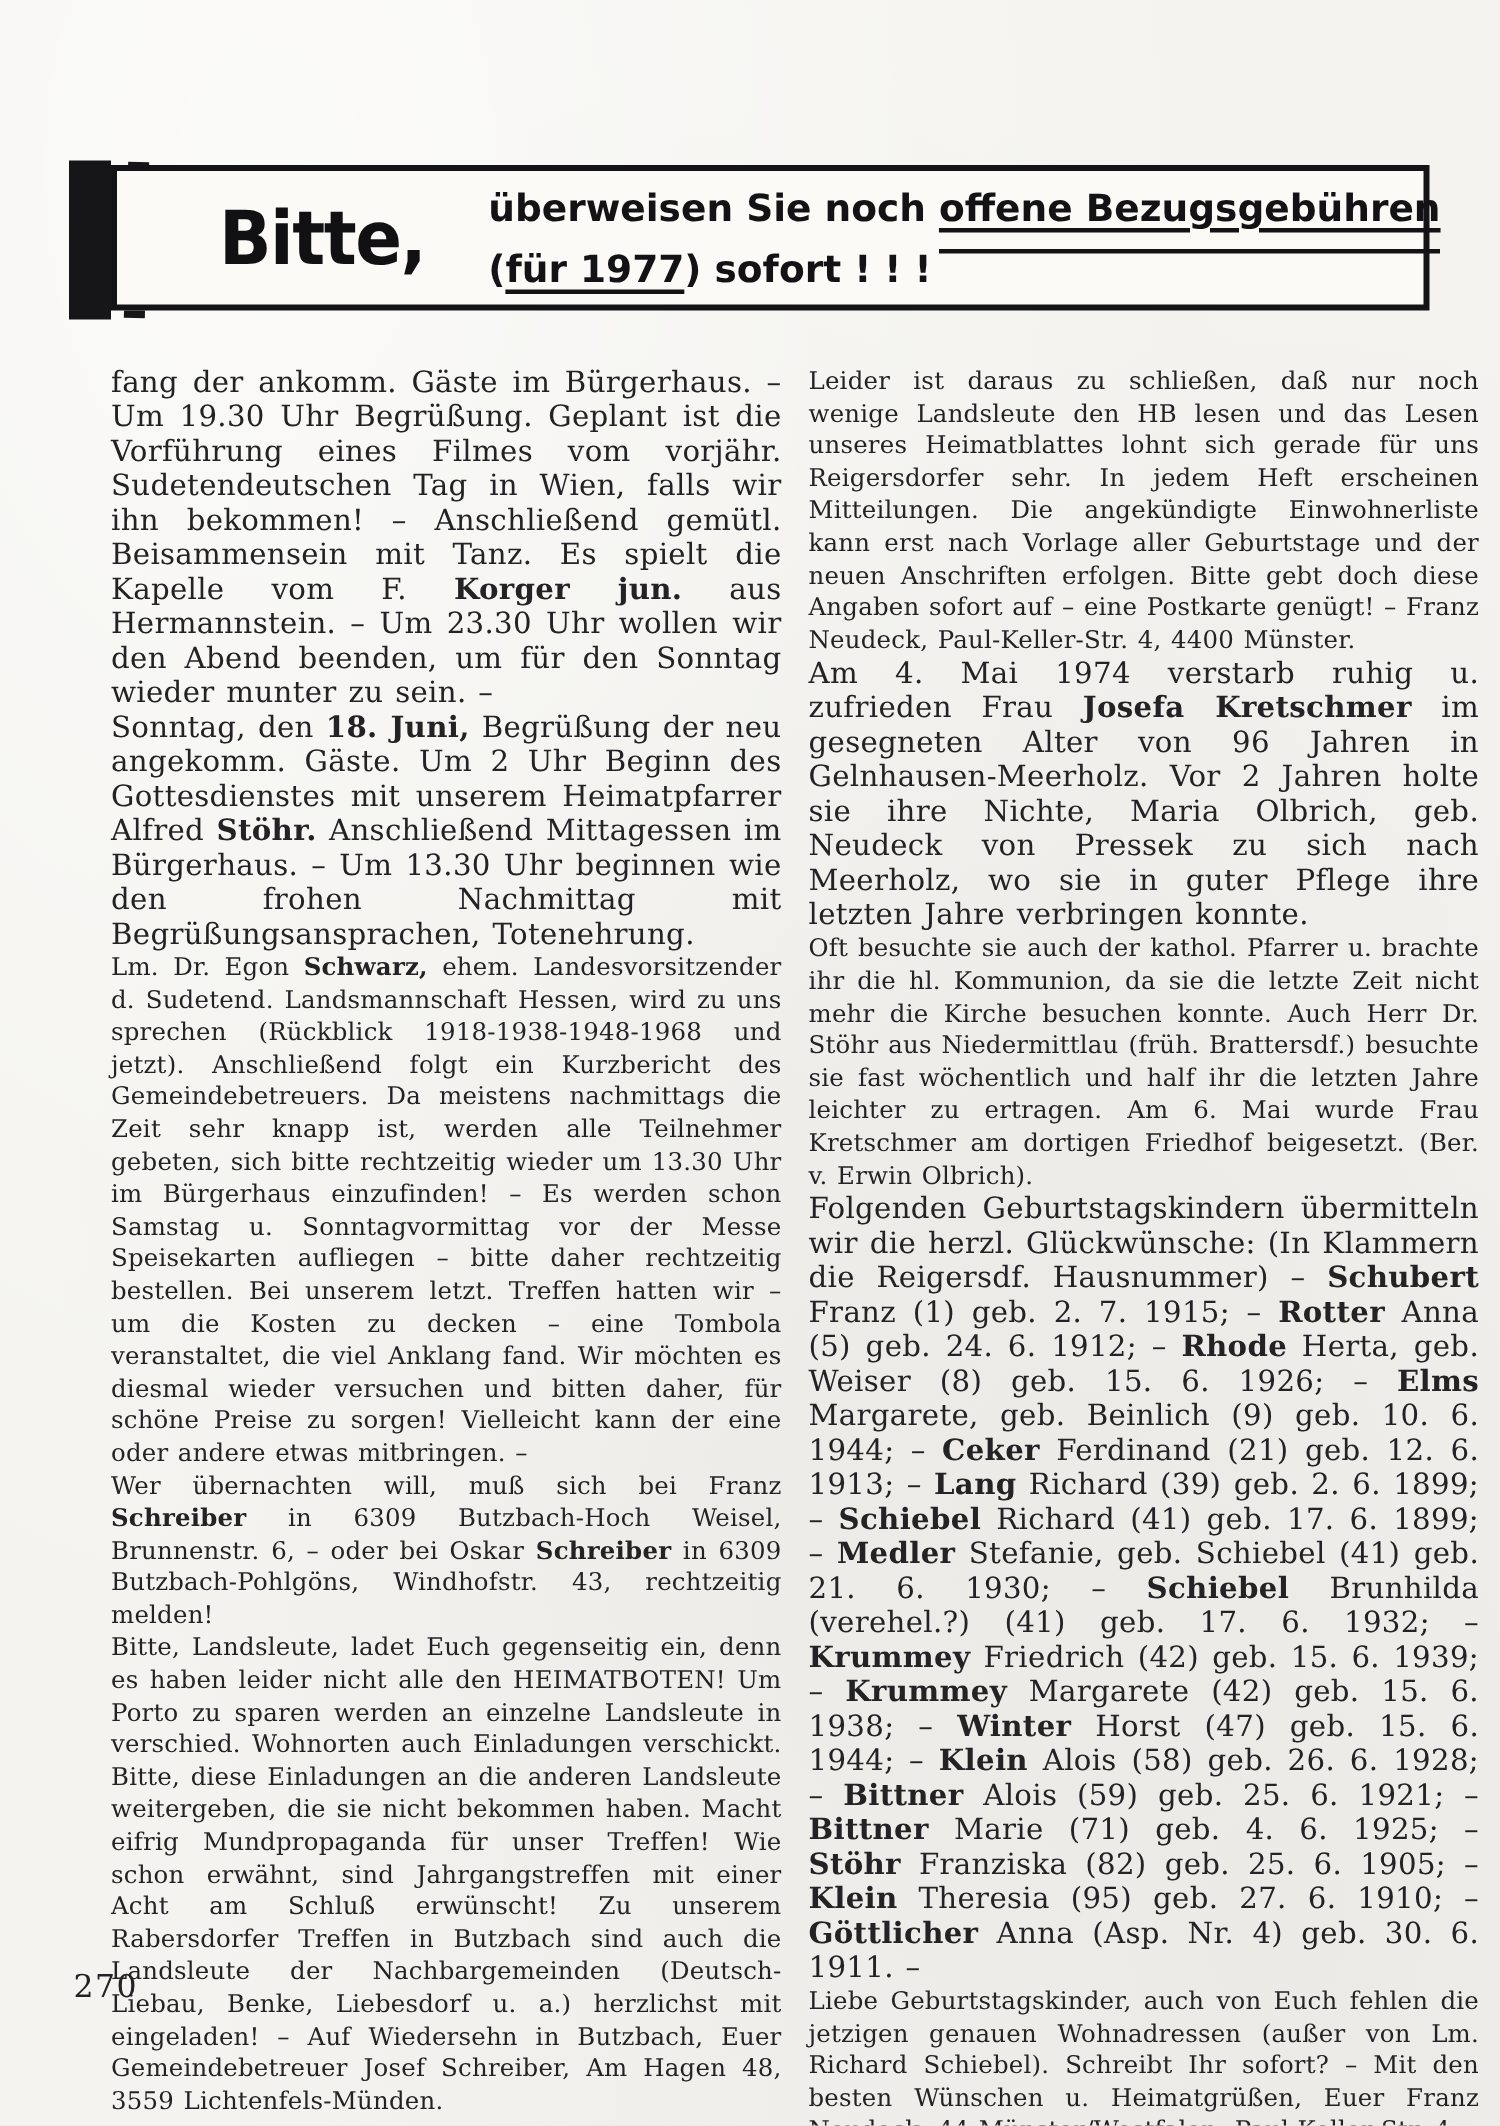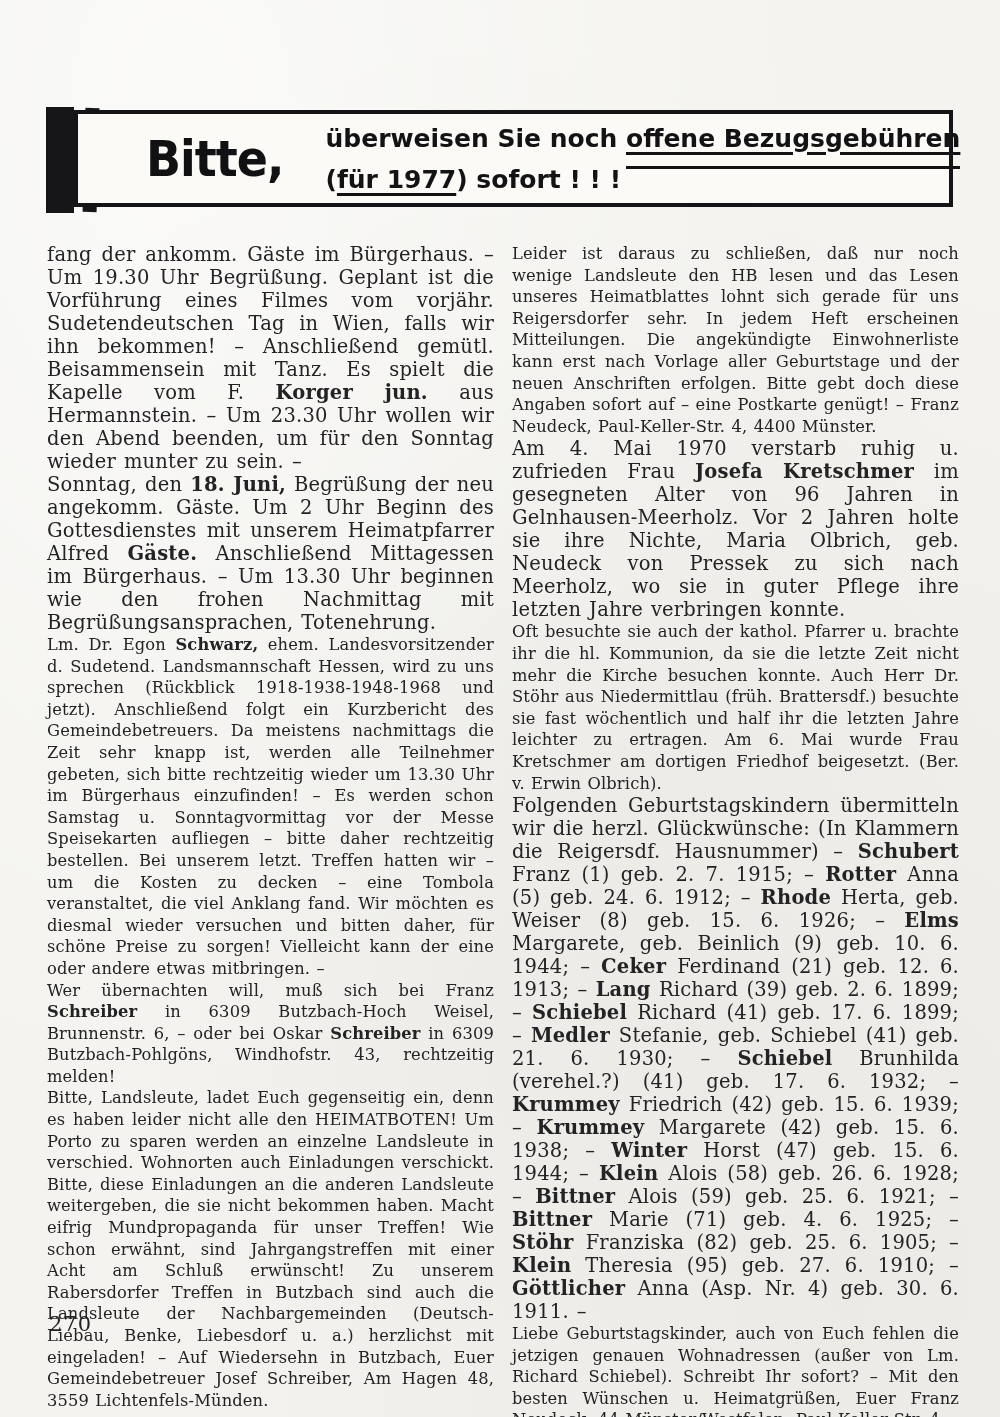--- a/index.html
+++ b/index.html
@@ -66,20 +66,21 @@
     border-bottom: 3px solid #131315;
     padding-bottom: 13px;
   }
 
   
   .col {
     position: absolute;
     top: 243px;
     width: 447px;
     text-align: justify;
+    margin-left: 27px;
   }
   .col-left  { left: 47px; }
   .col-right { left: 512px; }
 
   .col p { margin: 0; }
   .para-large {
     font-size: 19.5px;
     line-height: 23px;
     letter-spacing: 0.2px;
     word-spacing: 1.5px;
@@ -112,29 +113,29 @@
       <span class="banner-big">Bitte,</span>
       <div class="banner-lines">
         <div><span>überweisen Sie noch </span><span class="u u2">offene Bezugsgebühren</span></div>
         <div><span>(</span><span class="u">für 1977</span><span>) sofort ! ! !</span></div>
       </div>
     </div>
   </div>
 
   <div class="col col-left">
       <p class="para-large"><span>fang der ankomm. Gäste im Bürgerhaus. – Um 19.30 Uhr Begrüßung. Geplant ist die Vorführung eines Filmes vom vorjähr. Sudetendeutschen Tag in Wien, falls wir ihn bekommen! – Anschließend gemütl. Beisammensein mit Tanz. Es spielt die Kapelle vom F. </span><span class="b">Korger jun.</span><span> aus Hermannstein. – Um 23.30 Uhr wollen wir den Abend beenden, um für den Sonntag wieder munter zu sein. –</span></p>
-      <p class="para-large"><span>Sonntag, den </span><span class="b">18. Juni,</span><span> Begrüßung der neu angekomm. Gäste. Um 2 Uhr Beginn des Gottesdienstes mit unserem Heimatpfarrer Alfred </span><span class="b">Gäste.</span><span> Anschließend Mittagessen im Bürgerhaus. – Um 13.30 Uhr beginnen wie den frohen Nachmittag mit Begrüßungsansprachen, Totenehrung.</span></p>
+      <p class="para-large"><span>Sonntag, den </span><span class="b">18. Juni,</span><span> Begrüßung der neu angekomm. Gäste. Um 2 Uhr Beginn des Gottesdienstes mit unserem Heimatpfarrer Alfred </span><span class="b">Stöhr.</span><span> Anschließend Mittagessen im Bürgerhaus. – Um 13.30 Uhr beginnen wie den frohen Nachmittag mit Begrüßungsansprachen, Totenehrung.</span></p>
       <p class="para-small"><span>Lm. Dr. Egon </span><span class="b">Schwarz,</span><span> ehem. Landesvorsitzender d. Sudetend. Landsmannschaft Hessen, wird zu uns sprechen (Rückblick 1918-1938-1948-1968 und jetzt). Anschließend folgt ein Kurzbericht des Gemeindebetreuers. Da meistens nachmittags die Zeit sehr knapp ist, werden alle Teilnehmer gebeten, sich bitte rechtzeitig wieder um 13.30 Uhr im Bürgerhaus einzufinden! – Es werden schon Samstag u. Sonntagvormittag vor der Messe Speisekarten aufliegen – bitte daher rechtzeitig bestellen. Bei unserem letzt. Treffen hatten wir – um die Kosten zu decken – eine Tombola veranstaltet, die viel Anklang fand. Wir möchten es diesmal wieder versuchen und bitten daher, für schöne Preise zu sorgen! Vielleicht kann der eine oder andere etwas mitbringen. –</span></p>
       <p class="para-small"><span>Wer übernachten will, muß sich bei Franz </span><span class="b">Schreiber</span><span> in 6309 Butzbach-Hoch Weisel, Brunnenstr. 6, – oder bei Oskar </span><span class="b">Schreiber</span><span> in 6309 Butzbach-Pohlgöns, Windhofstr. 43, rechtzeitig melden!</span></p>
       <p class="para-small"><span>Bitte, Landsleute, ladet Euch gegenseitig ein, denn es haben leider nicht alle den HEIMATBOTEN! Um Porto zu sparen werden an einzelne Landsleute in verschied. Wohnorten auch Einladungen verschickt. Bitte, diese Einladungen an die anderen Landsleute weitergeben, die sie nicht bekommen haben. Macht eifrig Mundpropaganda für unser Treffen! Wie schon erwähnt, sind Jahrgangstreffen mit einer Acht am Schluß erwünscht! Zu unserem Rabersdorfer Treffen in Butzbach sind auch die Landsleute der Nachbargemeinden (Deutsch-Liebau, Benke, Liebesdorf u. a.) herzlichst mit eingeladen! – Auf Wiedersehn in Butzbach, Euer Gemeindebetreuer Josef Schreiber, Am Hagen 48, 3559 Lichtenfels-Münden.</span></p>
     </div>
 
   <div class="col col-right">
       <p class="para-small"><span>Leider ist daraus zu schließen, daß nur noch wenige Landsleute den HB lesen und das Lesen unseres Heimatblattes lohnt sich gerade für uns Reigersdorfer sehr. In jedem Heft erscheinen Mitteilungen. Die angekündigte Einwohnerliste kann erst nach Vorlage aller Geburtstage und der neuen Anschriften erfolgen. Bitte gebt doch diese Angaben sofort auf – eine Postkarte genügt! – Franz Neudeck, Paul-Keller-Str. 4, 4400 Münster.</span></p>
-      <p class="para-large"><span>Am 4. Mai 1970 verstarb ruhig u. zufrieden Frau </span><span class="b">Josefa Kretschmer</span><span> im gesegneten Alter von 96 Jahren in Gelnhausen-Meerholz. Vor 2 Jahren holte sie ihre Nichte, Maria Olbrich, geb. Neudeck von Pressek zu sich nach Meerholz, wo sie in guter Pflege ihre letzten Jahre verbringen konnte.</span></p>
+      <p class="para-large"><span>Am 4. Mai 1974 verstarb ruhig u. zufrieden Frau </span><span class="b">Josefa Kretschmer</span><span> im gesegneten Alter von 96 Jahren in Gelnhausen-Meerholz. Vor 2 Jahren holte sie ihre Nichte, Maria Olbrich, geb. Neudeck von Pressek zu sich nach Meerholz, wo sie in guter Pflege ihre letzten Jahre verbringen konnte.</span></p>
       <p class="para-small"><span>Oft besuchte sie auch der kathol. Pfarrer u. brachte ihr die hl. Kommunion, da sie die letzte Zeit nicht mehr die Kirche besuchen konnte. Auch Herr Dr. Stöhr aus Niedermittlau (früh. Brattersdf.) besuchte sie fast wöchentlich und half ihr die letzten Jahre leichter zu ertragen. Am 6. Mai wurde Frau Kretschmer am dortigen Friedhof beigesetzt. (Ber. v. Erwin Olbrich).</span></p>
       <p class="para-large"><span>Folgenden Geburtstagskindern übermitteln wir die herzl. Glückwünsche: (In Klammern die Reigersdf. Hausnummer) – </span><span class="b">Schubert</span><span> Franz (1) geb. 2. 7. 1915; – </span><span class="b">Rotter</span><span> Anna (5) geb. 24. 6. 1912; – </span><span class="b">Rhode</span><span> Herta, geb. Weiser (8) geb. 15. 6. 1926; – </span><span class="b">Elms</span><span> Margarete, geb. Beinlich (9) geb. 10. 6. 1944; – </span><span class="b">Ceker</span><span> Ferdinand (21) geb. 12. 6. 1913; – </span><span class="b">Lang</span><span> Richard (39) geb. 2. 6. 1899; – </span><span class="b">Schiebel</span><span> Richard (41) geb. 17. 6. 1899; – </span><span class="b">Medler</span><span> Stefanie, geb. Schiebel (41) geb. 21. 6. 1930; – </span><span class="b">Schiebel</span><span> Brunhilda (verehel.?) (41) geb. 17. 6. 1932; – </span><span class="b">Krummey</span><span> Friedrich (42) geb. 15. 6. 1939; – </span><span class="b">Krummey</span><span> Margarete (42) geb. 15. 6. 1938; – </span><span class="b">Winter</span><span> Horst (47) geb. 15. 6. 1944; – </span><span class="b">Klein</span><span> Alois (58) geb. 26. 6. 1928; – </span><span class="b">Bittner</span><span> Alois (59) geb. 25. 6. 1921; – </span><span class="b">Bittner</span><span> Marie (71) geb. 4. 6. 1925; – </span><span class="b">Stöhr</span><span> Franziska (82) geb. 25. 6. 1905; – </span><span class="b">Klein</span><span> Theresia (95) geb. 27. 6. 1910; – </span><span class="b">Göttlicher</span><span> Anna (Asp. Nr. 4) geb. 30. 6. 1911. –</span></p>
       <p class="para-small"><span>Liebe Geburtstagskinder, auch von Euch fehlen die jetzigen genauen Wohnadressen (außer von Lm. Richard Schiebel). Schreibt Ihr sofort? – Mit den besten Wünschen u. Heimatgrüßen, Euer Franz Neudeck, 44 Münster/Westfalen, Paul-Keller-Str. 4.</span></p>
     </div>
 
   <div class="page-number">270</div>
 
 </div>
 
 </body></html>

